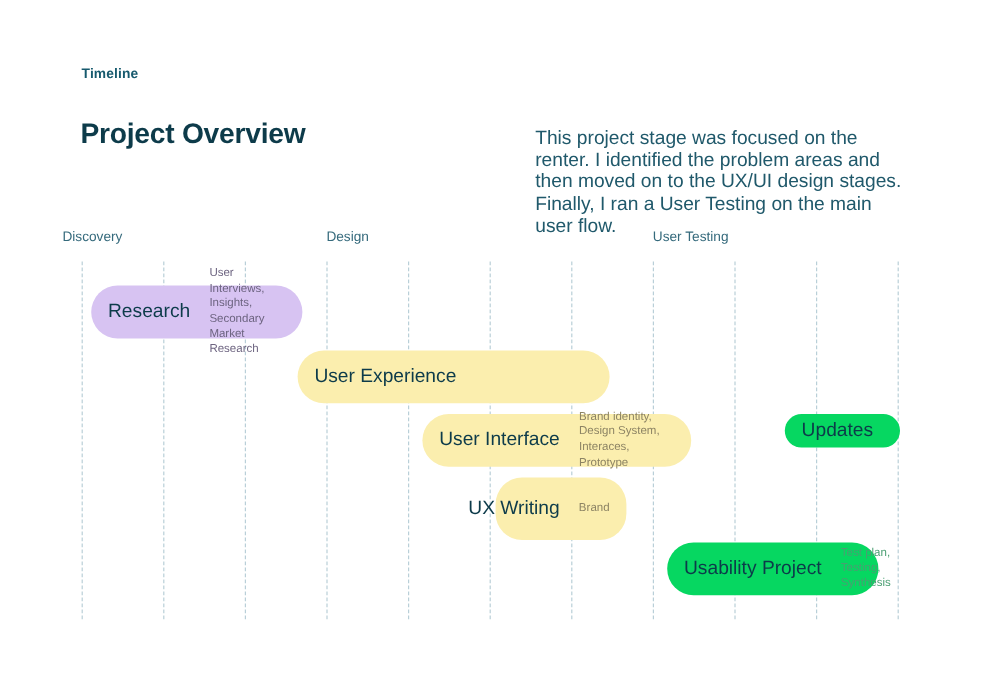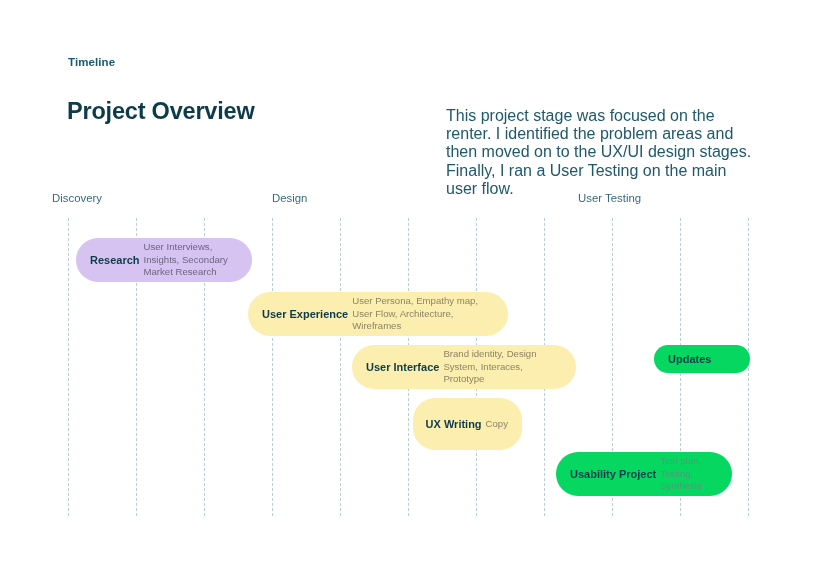--- a/index.html
+++ b/index.html
@@ -84,30 +84,30 @@
   
   .bar {
     position: absolute;
     display: flex;
     align-items: center;
     border-radius: 22px;
     box-sizing: border-box;
     padding: 0 14px;
   }
   .bar-title {
-    font-size: 11px;
-    font-weight: 700;
+    font-size: 16px;
+    font-weight: 400;
     color: #0d3b4a;
     white-space: nowrap;
     flex: 0 0 auto;
   }
   .bar-desc {
     font-size: 9.6px;
     line-height: 12.6px;
-    margin-left: 4px;
+    margin-left: 16px;
     flex: 1 1 auto;
   }
 
   .bar.purple { background: #d7c3f2; }
   .bar.purple .bar-desc { color: #6d6480; }
 
   .bar.yellow { background: #fbeeae; }
   .bar.yellow .bar-desc { color: #8d8464; }
 
   .bar.green  { background: #06d761; }
@@ -135,39 +135,38 @@
       <div class="gridline" style="left: 476px;"></div>
       <div class="gridline" style="left: 544px;"></div>
       <div class="gridline" style="left: 612px;"></div>
       <div class="gridline" style="left: 680px;"></div>
       <div class="gridline" style="left: 748px;"></div>
     </div>
 
   <div id="phase-labels">
       <div class="phase-label" style="left: 52px;">Discovery</div>
       <div class="phase-label" style="left: 272px;">Design</div>
-      <div class="phase-label" style="left: 544px; margin-left: 34px;">User Testing</div>
+      <div class="phase-label" style="left: 544px;">User Testing</div>
     </div>
 
   <div id="bars">
       <div class="bar purple" style="left: 76px; top: 238px; width: 176px; height: 44px;">
         <span class="bar-title">Research</span>
         <span class="bar-desc">User Interviews, Insights, Secondary Market Research</span>
       </div>
       <div class="bar yellow" style="left: 248px; top: 292px; width: 260px; height: 44px;">
         <span class="bar-title">User Experience</span>
-        <span class="bar-desc">User Persona, Empathy map, User Flow, Architecture, Wireframes</span>
       </div>
       <div class="bar yellow" style="left: 352px; top: 345px; width: 224px; height: 44px;">
         <span class="bar-title">User Interface</span>
         <span class="bar-desc">Brand identity, Design System, Interaces, Prototype</span>
       </div>
       <div class="bar yellow" style="left: 413px; top: 398px; width: 109px; height: 52px; justify-content: flex-end;">
         <span class="bar-title">UX Writing</span>
-        <span class="bar-desc">Copy</span>
+        <span class="bar-desc">Brand</span>
       </div>
       <div class="bar green no-desc" style="left: 654px; top: 345px; width: 96px; height: 28px;">
         <span class="bar-title">Updates</span>
       </div>
       <div class="bar green" style="left: 556px; top: 452px; width: 176px; height: 44px;">
         <span class="bar-title">Usability Project</span>
         <span class="bar-desc">Test plan, Testing, Synthesis</span>
       </div>
     </div>
 

